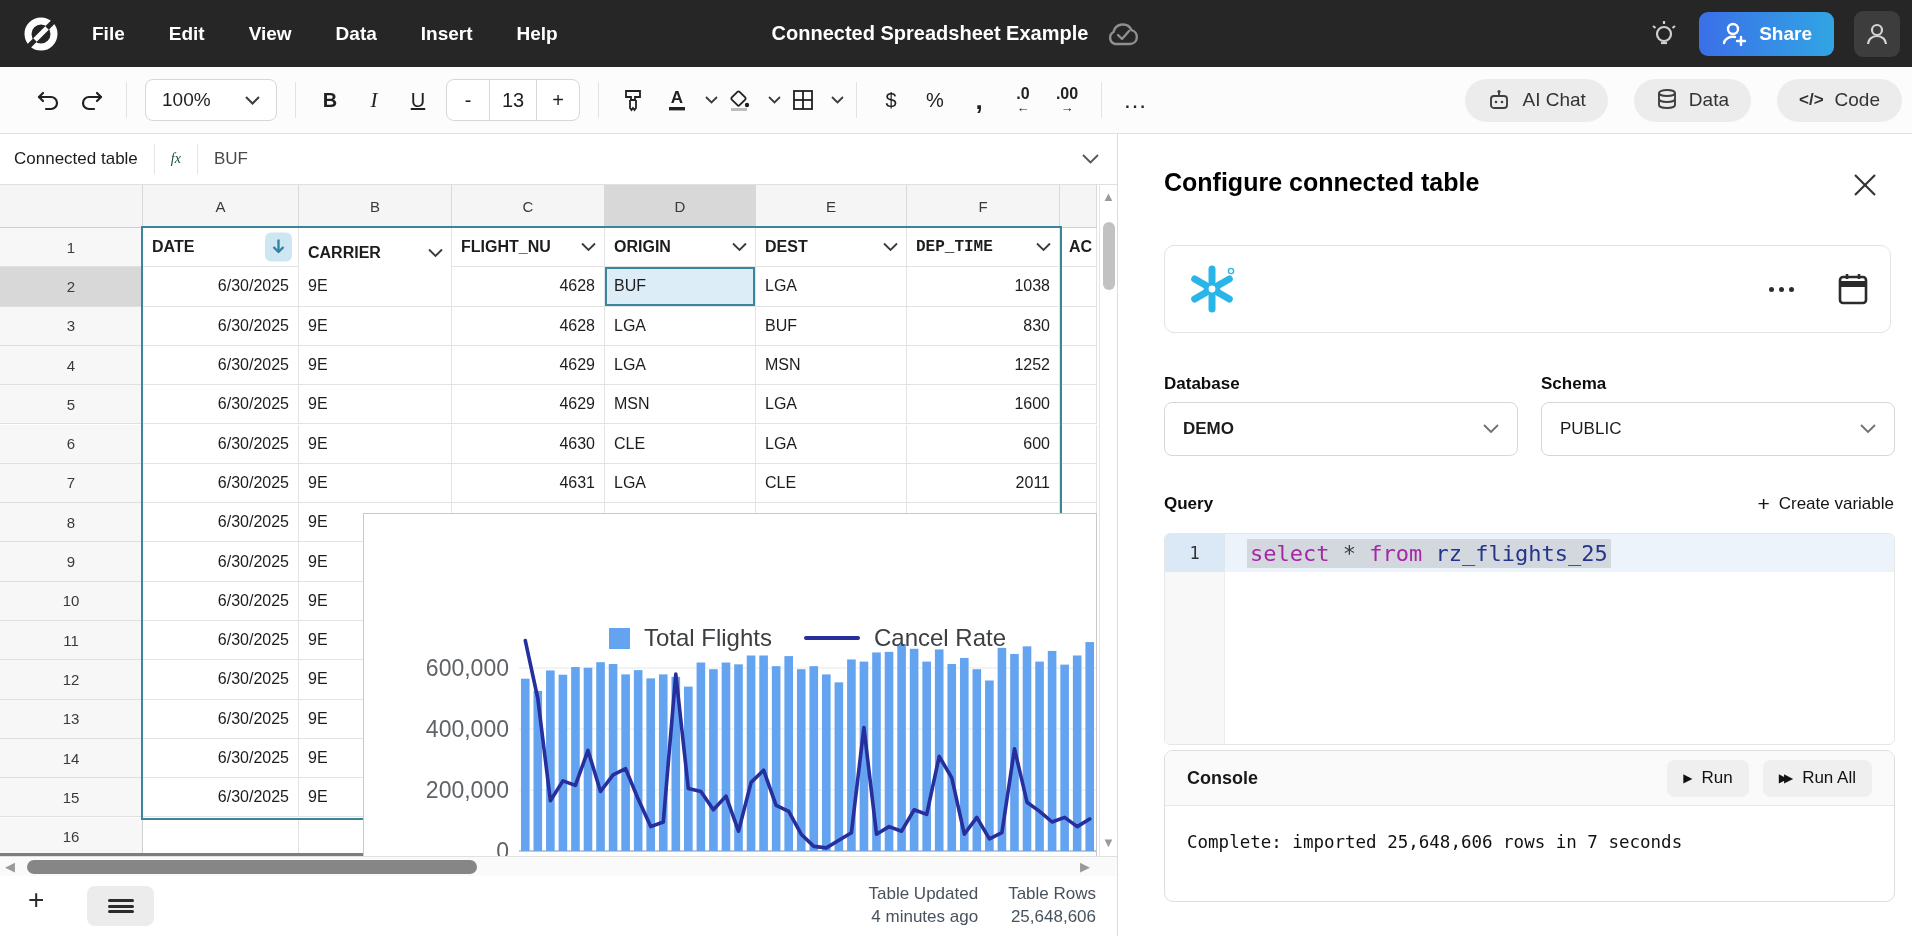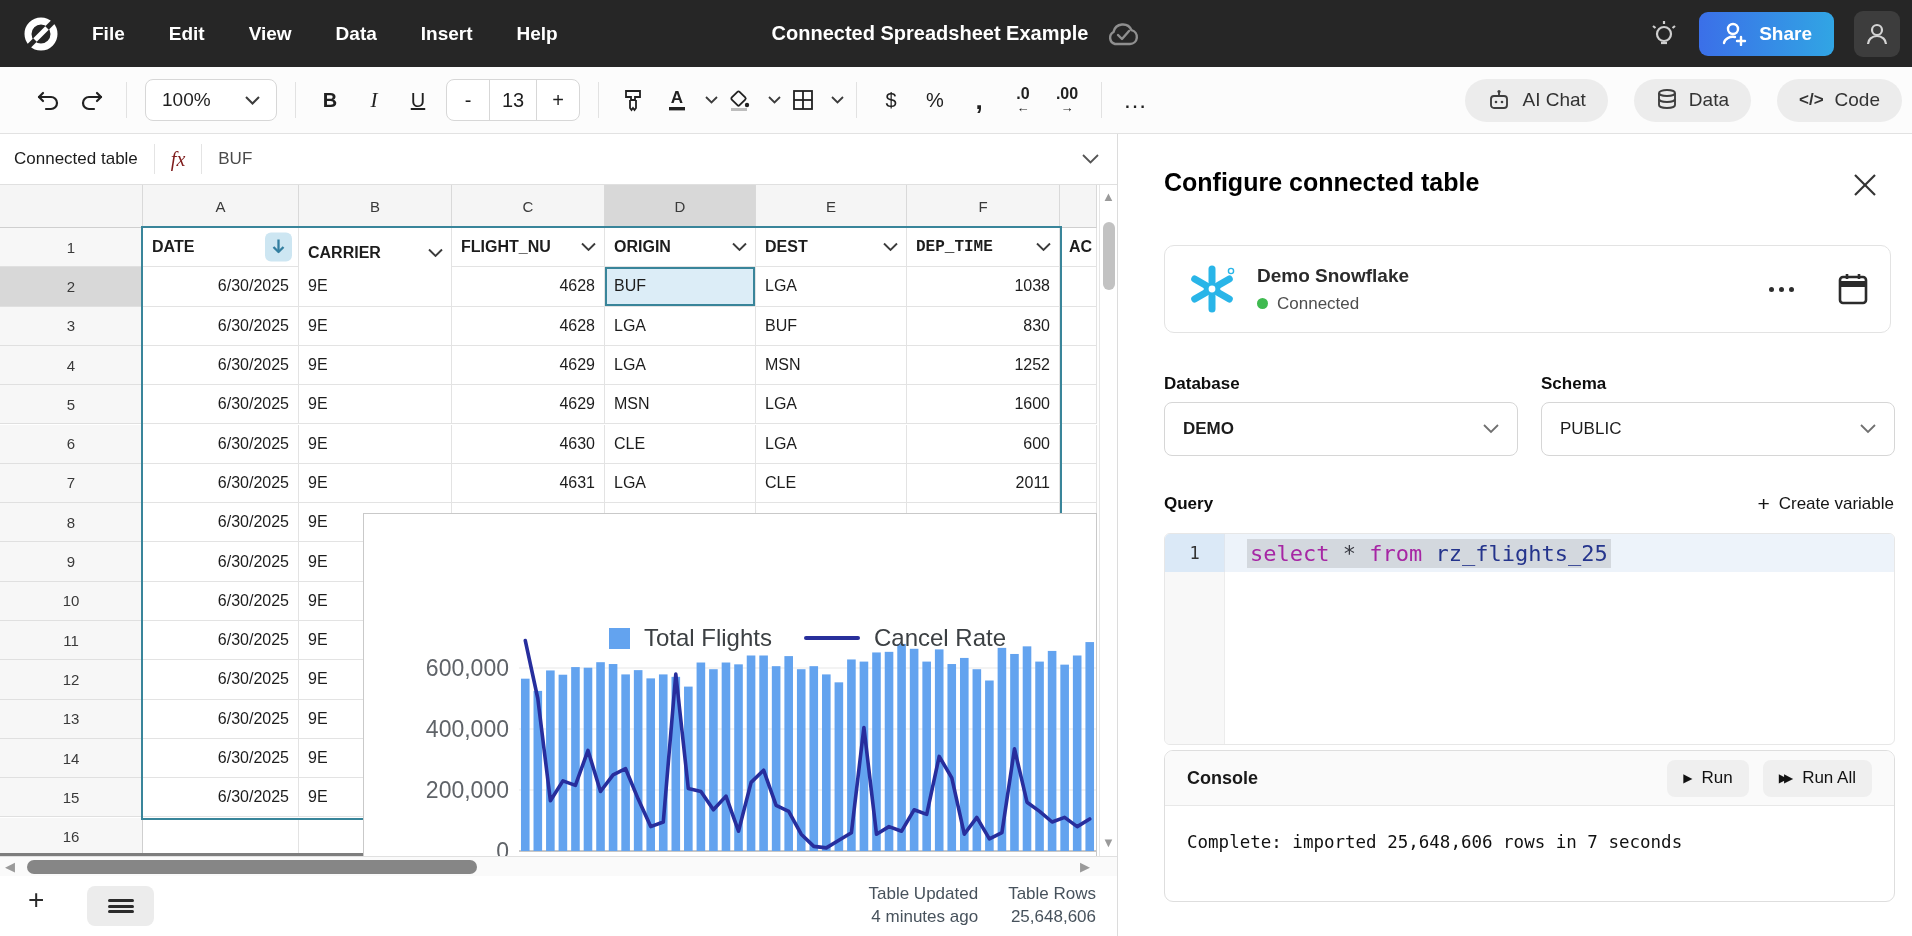--- a/index.html
+++ b/index.html
@@ -39,21 +39,21 @@
   .chev { margin-left:6px; }
   .toolbar-right { position:absolute; right:10px; display:flex; gap:26px; align-items:center; }
   .pill { height:43px; border-radius:22px; background:#ececec; padding:0 22px; display:flex;
     align-items:center; gap:11px; font-size:19px; color:#333; }
 
   
   .formula-bar { position:absolute; left:0; top:134px; width:1117px; height:51px; background:#fff;
     border-bottom:1px solid #e0e0e0; display:flex; align-items:center; z-index:10; }
   .fb-name { font-size:17px; color:#1c1c1c; margin-left:14px; }
   .fb-div { width:1px; height:30px; background:#e4e4e4; margin:0 16px; }
-  .fb-fx { font-family:"Liberation Serif",serif; font-style:italic; font-size:20px; color:#7f1d1d; }
+  .fb-fx { font-family:"Liberation Serif",serif; font-style:italic; font-size:14px; color:#14532d; }
   .fb-val { font-size:17px; color:#4a4a4a; }
   .fb-chev { position:absolute; right:18px; }
 
   
   .grid-wrap { position:absolute; left:0; top:185px; width:1117px; height:691px; overflow:hidden; background:#fff; }
   .g-row { position:absolute; left:0; display:flex; }
   .g-cell { border-right:1px solid #e3e3e3; border-bottom:1px solid #e3e3e3; display:flex; align-items:center;
     padding:0 9px; font-size:16px; color:#1d1d1d; background:#fff; overflow:hidden; white-space:nowrap; }
   .g-hdrcell { background:#f5f5f5; border-right:1px solid #d9d9d9; border-bottom:1px solid #cfcfcf;
     justify-content:center; font-size:15px; color:#3a3a3a; padding:0; }
@@ -635,27 +635,20 @@
           <line x1="27" y1="34" x2="27" y2="47"></line>
         <line x1="9.7" y1="17" x2="21" y2="23.5"></line>
           <line x1="33" y1="30.5" x2="44.3" y2="37"></line>
         <line x1="9.7" y1="37" x2="21" y2="30.5"></line>
           <line x1="33" y1="23.5" x2="44.3" y2="17"></line>
       </g>
       <rect x="20.5" y="20.5" width="13" height="13" rx="2" transform="rotate(45 27 27)" fill="#29b5e8"></rect>
       <circle cx="27" cy="27" r="3.4" fill="#fff"></circle>
       <circle cx="46" cy="9" r="2.6" fill="none" stroke="#29b5e8" stroke-width="1.4"></circle>
     </svg>
-    <div style="margin-left:18px;">
-      <div class="p-card-name">Demo Snowflake</div>
-      <div class="p-card-status">
-        <span class="dot"></span>
-        <span class="status-txt">Connected</span>
-      </div>
-    </div>
     <div class="p-ellipsis">
         <i></i>
         <i></i>
         <i></i>
       </div>
     <svg width="34" height="36" viewBox="0 0 34 36" style="margin-left:34px;">
       <rect x="4" y="6" width="26" height="26" rx="3" fill="none" stroke="#2b2b2b" stroke-width="2.6"></rect>
       <line x1="4" y1="13" x2="30" y2="13" stroke="#2b2b2b" stroke-width="6"></line>
       <line x1="11" y1="3" x2="11" y2="8" stroke="#2b2b2b" stroke-width="2.6"></line>
       <line x1="23" y1="3" x2="23" y2="8" stroke="#2b2b2b" stroke-width="2.6"></line>

